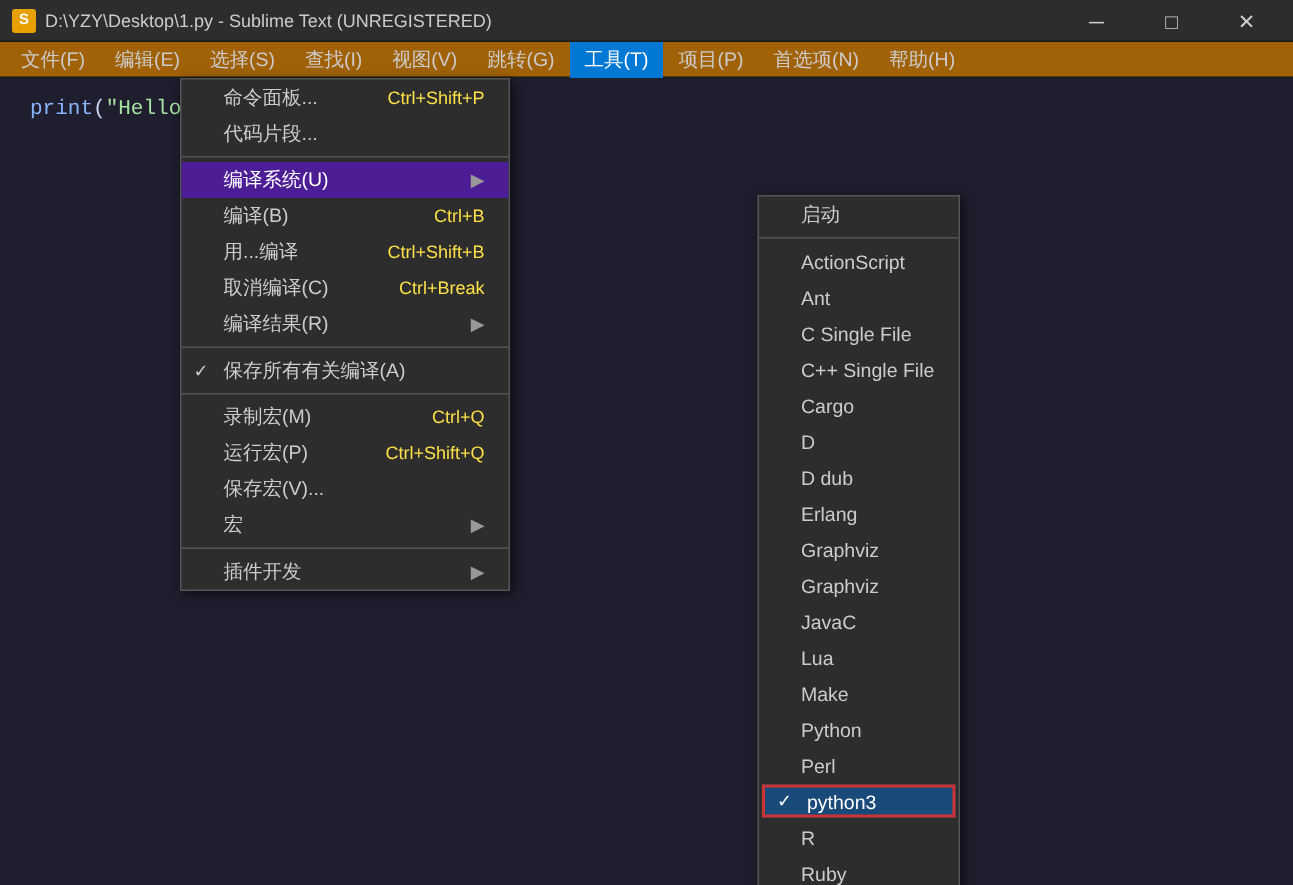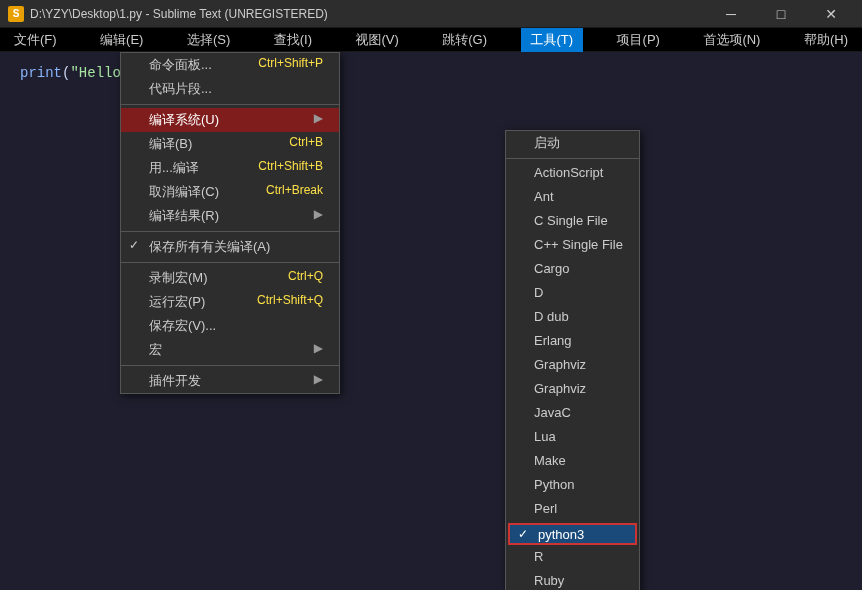--- a/index.html
+++ b/index.html
@@ -54,27 +54,26 @@
       display: flex;
       align-items: center;
       justify-content: center;
       color: #cccccc;
       font-size: 14px;
       cursor: pointer;
     }
 
     
     .menu-bar {
-      background: #000000;
+      background: #a16207;
       height: 24px;
       display: flex;
       align-items: center;
       padding: 0 4px;
       border-bottom: 1px solid #1a1a1a;
-      justify-content: space-between;
     }
     .menu-item {
       padding: 2px 10px;
       color: #cccccc;
       font-size: 13px;
       cursor: pointer;
       height: 24px;
       display: flex;
       align-items: center;
     }
@@ -110,29 +109,29 @@
       left: 505px;
       background: #2d2d2d;
       border: 1px solid #555;
       min-width: 130px;
       z-index: 102;
       box-shadow: 2px 2px 8px rgba(0,0,0,0.6);
     }
 
     .menu-entry {
       display: flex;
-      align-items: flex-start;
+      align-items: center;
       padding: 3px 16px 3px 28px;
       color: #cccccc;
       font-size: 13px;
       cursor: pointer;
       position: relative;
       height: 24px;
     }
-    .menu-entry.highlighted { background: #7f1d1d; color: white; }
+    .menu-entry.highlighted { background: #4c1d95; color: white; }
     .menu-entry.checked::before {
       content: '✓';
       position: absolute;
       left: 8px;
       color: #cccccc;
       font-size: 12px;
     }
     .menu-entry .shortcut {
       margin-left: auto;
       color: #fde047;

